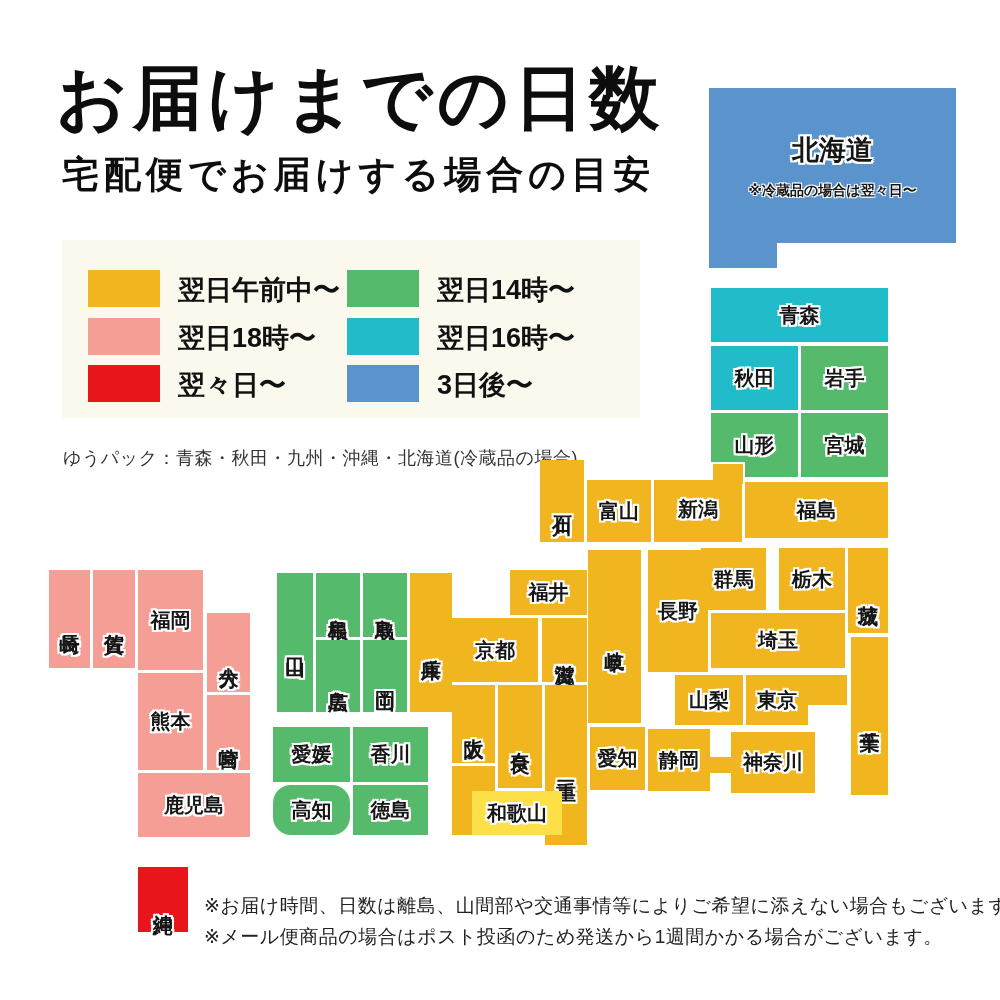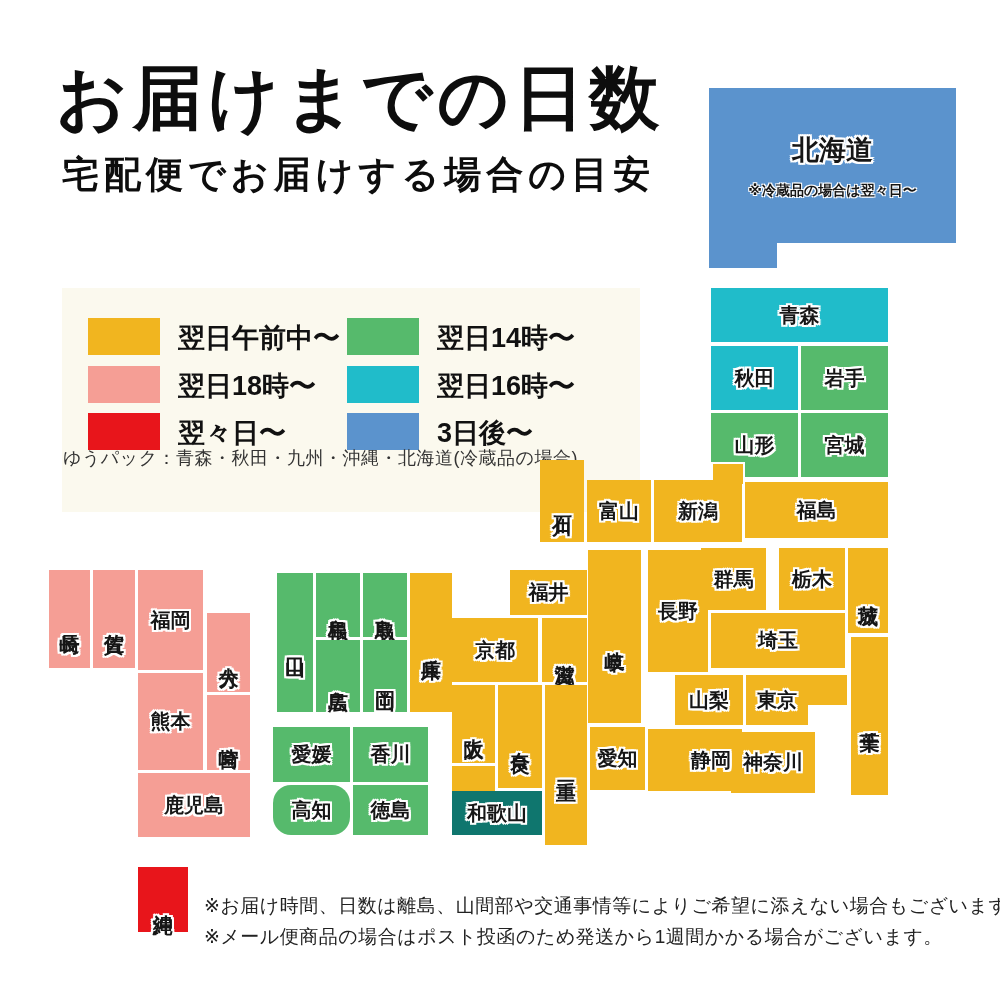--- a/index.html
+++ b/index.html
@@ -4,21 +4,21 @@
 <style>
   html,body{margin:0;padding:0;background:#fff;}
   #stage{position:relative;width:1000px;height:1000px;background:#ffffff;overflow:hidden;
          font-family:"Liberation Sans","DejaVu Sans",sans-serif;}
   
   #title{position:absolute;left:56px;top:52px;font-family:"Liberation Serif","DejaVu Serif",serif;
          font-weight:700;font-size:70px;letter-spacing:5px;color:#0d0d0d;white-space:nowrap;}
   #subtitle{position:absolute;left:62px;top:150px;font-family:"Liberation Serif","DejaVu Serif",serif;
          font-weight:700;font-size:37px;letter-spacing:5px;color:#0d0d0d;white-space:nowrap;}
   
-  #legend{position:absolute;left:62px;top:240px;width:578px;height:224px;margin-top:48px;}
+  #legend{position:absolute;left:62px;top:240px;width:578px;height:178px;}
   .leg-item{position:absolute;height:38px;}
   .leg-swatch{position:absolute;left:0;top:0;width:72px;height:37px;}
   .leg-label{position:absolute;left:90px;top:2px;font-size:27px;font-weight:700;color:#111;white-space:nowrap;}
   
   .carrier-note{position:absolute;left:63px;font-size:18px;color:#333;white-space:nowrap;letter-spacing:0.5px;}
   
   .pref{position:absolute;display:flex;align-items:center;justify-content:center;}
   .pref-label{font-size:20px;font-weight:700;color:#161616;line-height:1.04;white-space:nowrap;
       text-shadow:-2px -2px 0 #fff,2px -2px 0 #fff,-2px 2px 0 #fff,2px 2px 0 #fff,
                   -2px 0 0 #fff,2px 0 0 #fff,0 -2px 0 #fff,0 2px 0 #fff;}
@@ -93,21 +93,21 @@
       <div class="pref" style="left: 801px; top: 413px; width: 87px; height: 64px; background: rgb(86, 186, 108);">
         <span class="pref-label">宮城</span>
       </div>
       <div class="pref" style="left: 711px; top: 462px; width: 30px; height: 20px; background: rgb(241, 181, 31); border-style: solid; border-color: rgb(255, 255, 255); border-width: 2px 2px 0px;"></div>
       <div class="pref vert" style="left: 540px; top: 460px; width: 44px; height: 82px; background: rgb(241, 181, 31);">
         <span class="pref-label">石川</span>
       </div>
       <div class="pref" style="left: 587px; top: 480px; width: 64px; height: 62px; background: rgb(241, 181, 31);">
         <span class="pref-label">富山</span>
       </div>
-      <div class="pref" style="left: 654px; top: 480px; width: 88px; height: 62px; background: rgb(241, 181, 31);">
+      <div class="pref" style="left: 654px; top: 480px; width: 88px; height: 62px; background: rgb(241, 181, 31); font-family: Liberation Mono, monospace;">
         <span class="pref-label">新潟</span>
       </div>
       <div class="pref" style="left: 745px; top: 482px; width: 143px; height: 56px; background: rgb(241, 181, 31);">
         <span class="pref-label">福島</span>
       </div>
       <div class="pref" style="left: 701px; top: 548px; width: 65px; height: 62px; background: rgb(241, 181, 31);">
         <span class="pref-label">群馬</span>
       </div>
       <div class="pref" style="left: 779px; top: 548px; width: 66px; height: 62px; background: rgb(241, 181, 31);">
         <span class="pref-label">栃木</span>
@@ -131,21 +131,21 @@
       <div class="pref" style="left: 746px; top: 675px; width: 62px; height: 50px; background: rgb(241, 181, 31);">
         <span class="pref-label">東京</span>
       </div>
       <div class="pref vert" style="left: 851px; top: 637px; width: 37px; height: 158px; background: rgb(241, 181, 31);">
         <span class="pref-label">千葉</span>
       </div>
       <div class="pref" style="left: 706px; top: 757px; width: 28px; height: 16px; background: rgb(241, 181, 31);"></div>
       <div class="pref" style="left: 731px; top: 732px; width: 84px; height: 61px; background: rgb(241, 181, 31);">
         <span class="pref-label">神奈川</span>
       </div>
-      <div class="pref" style="left: 648px; top: 729px; width: 62px; height: 62px; background: rgb(241, 181, 31); padding-left: 32px;">
+      <div class="pref" style="left: 648px; top: 729px; width: 62px; height: 62px; background: rgb(241, 181, 31);">
         <span class="pref-label">静岡</span>
       </div>
       <div class="pref" style="left: 590px; top: 727px; width: 55px; height: 63px; background: rgb(241, 181, 31);">
         <span class="pref-label">愛知</span>
       </div>
       <div class="pref" style="left: 510px; top: 570px; width: 77px; height: 45px; background: rgb(241, 181, 31);">
         <span class="pref-label">福井</span>
       </div>
       <div class="pref" style="left: 452px; top: 618px; width: 86px; height: 64px; background: rgb(241, 181, 31); align-items: center;">
         <span class="pref-label">京都</span>
@@ -156,21 +156,21 @@
       <div class="pref vert" style="left: 452px; top: 685px; width: 43px; height: 78px; background: rgb(241, 181, 31);">
         <span class="pref-label">大阪</span>
       </div>
       <div class="pref vert" style="left: 498px; top: 685px; width: 44px; height: 103px; background: rgb(241, 181, 31);">
         <span class="pref-label">奈良</span>
       </div>
       <div class="pref vert" style="left: 545px; top: 685px; width: 42px; height: 160px; background: rgb(241, 181, 31);">
         <span class="pref-label">三重</span>
       </div>
       <div class="pref" style="left: 452px; top: 766px; width: 43px; height: 69px; background: rgb(241, 181, 31);"></div>
-      <div class="pref" style="left: 452px; top: 791px; width: 90px; height: 44px; background: #0f766e;">
+      <div class="pref" style="left: 472px; top: 791px; width: 90px; height: 44px; background: #fde047;">
         <span class="pref-label">和歌山</span>
       </div>
       <div class="pref vert" style="left: 410px; top: 573px; width: 42px; height: 139px; background: rgb(241, 181, 31);">
         <span class="pref-label">兵庫</span>
       </div>
       <div class="pref vert" style="left: 277px; top: 573px; width: 36px; height: 139px; background: rgb(86, 186, 108);">
         <span class="pref-label">山口</span>
       </div>
       <div class="pref vert" style="left: 316px; top: 573px; width: 44px; height: 64px; background: rgb(86, 186, 108);">
         <span class="pref-label">島根</span>

